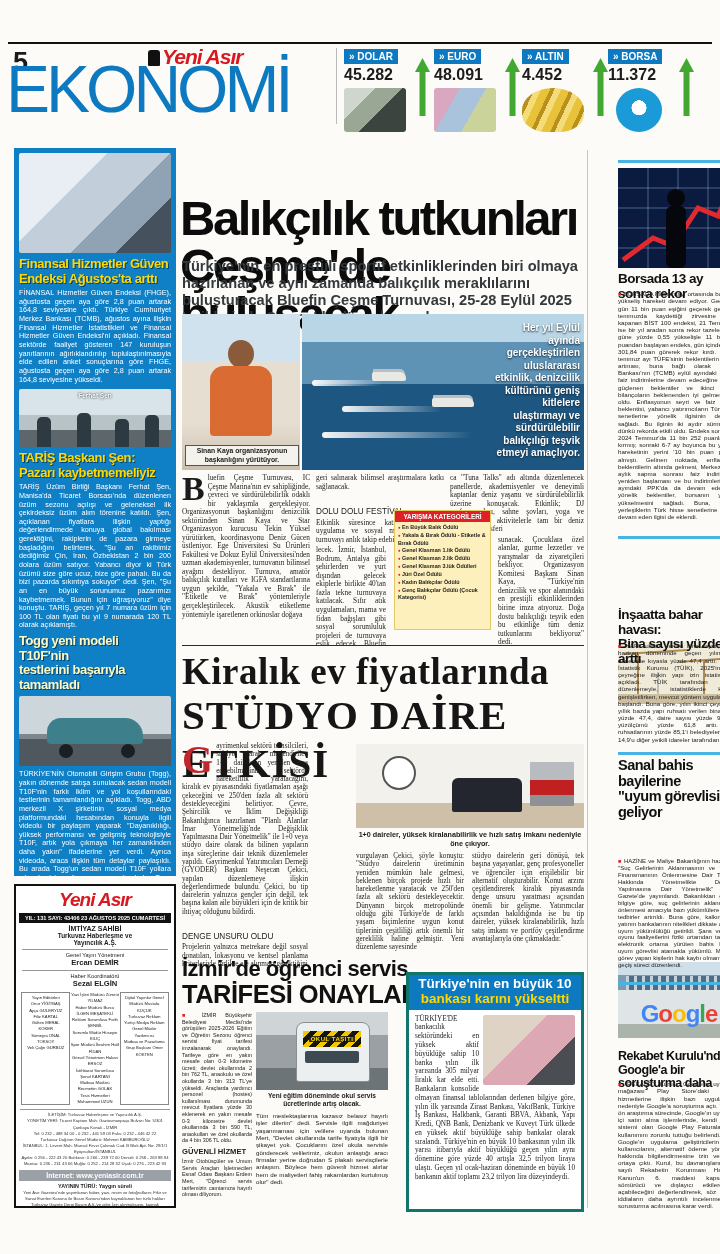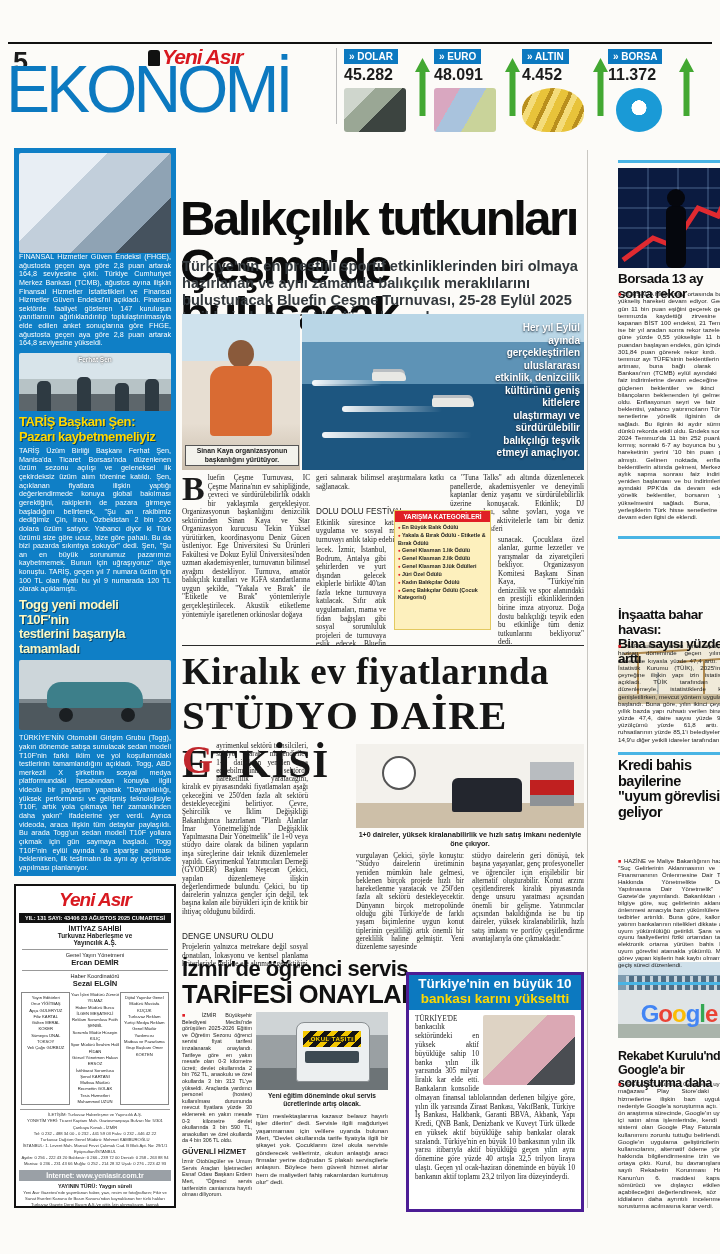--- a/index.html
+++ b/index.html
@@ -104,21 +104,21 @@
   .van{position:absolute;left:40px;top:10px;width:72px;height:58px;background:#eceff0;border-radius:8px 8px 3px 3px;border:1px solid #8a8f92;}
   .van-sign{position:absolute;left:6px;top:8px;width:58px;height:16px;background:repeating-linear-gradient(135deg,#f2c600 0 5px,#141414 5px 10px);
             display:flex;align-items:center;justify-content:center;}
   .van-sign span{background:rgba(20,20,20,.85);color:#ffd800;font-size:6px;font-weight:700;padding:0 2px;letter-spacing:0.5px;}
   .van-win{position:absolute;left:8px;top:28px;width:54px;height:12px;background:#3d4a52;border-radius:2px;}
   .sv-cap{left:256px;top:1092px;width:132px;font-size:6.6px;font-weight:700;text-align:center;line-height:1.25;}
   .sv-colB{left:256px;top:1112px;width:132px;height:142px;font-size:6.2px;line-height:1.18;}
   .sv-subh{font-size:7.6px;font-weight:700;margin:3px 0 2px;}
 
   
-  .bankbox{left:406px;top:972px;width:178px;height:240px;border:3px solid #4c1d95;background:#fff;box-sizing:border-box;}
+  .bankbox{left:406px;top:972px;width:178px;height:240px;border:3px solid #0f766e;background:#fff;box-sizing:border-box;}
   .bank-head{background:#0c79c0;text-align:center;padding:2px 0 3px;line-height:1.1;}
   .bank-head .l1{color:#fff;font-size:13.5px;font-weight:700;display:block;}
   .bank-head .l2{color:#ffd800;font-size:13.5px;font-weight:700;display:block;}
   .bank-body{padding:5px 6px;font-size:7.2px;line-height:1.22;}
   .ph-money{float:right;width:92px;height:70px;margin:0 0 3px 4px;background:linear-gradient(135deg,#ded3c4 0 40%,#dba8b4 40% 70%,#4a4d52 70% 100%);border-radius:2px;}
 
   
   .r{left:618px;width:122px;}
   .r-div{height:3px;background:#49b4e4;}
   .ph-chart{height:100px;background:#0b1b40;position:relative;overflow:hidden;}
@@ -175,20 +175,21 @@
         <polygon points="7.5,0 15,14 10.5,14 10.5,58 4.5,58 4.5,14 0,14" fill="#43a832"></polygon>
       </svg>
     <div class="tk-icon icon-borsa"></div>
   </div>
 
 
   <div class="abs vrule"></div>
 
   <div class="abs bluebox">
     <div class="ph ph-calc"></div>
+    <div class="bb-head">Finansal Hizmetler Güven Endeksi Ağustos'ta arttı</div>
     <div class="bb-body">FİNANSAL Hizmetler Güven Endeksi (FHGE), ağustosta geçen aya göre 2,8 puan artarak 164,8 seviyesine çıktı. Türkiye Cumhuriyet Merkez Bankası (TCMB), ağustos ayına ilişkin Finansal Hizmetler İstatistikleri ve Finansal Hizmetler Güven Endeksi'ni açıkladı. Finansal sektörde faaliyet gösteren 147 kuruluşun yanıtlarının ağırlıklandırılıp toplulaştırılmasıyla elde edilen anket sonuçlarına göre FHGE, ağustosta geçen aya göre 2,8 puan artarak 164,8 seviyesine yükseldi.</div>
     <div class="ph ph-event">
       <span class="who">Ferhat Şen</span>
       <span class="fig-man" style="left:18px"></span>
       <span class="fig-man" style="left:58px;height:34px"></span>
       <span class="fig-man" style="left:96px;height:28px"></span>
       <span class="fig-man" style="left:126px;height:32px"></span>
     </div>
     <div class="bb-head">
       <span>TARİŞ Başkanı Şen:</span><br><span>Pazarı kaybetmemeliyiz</span>
@@ -385,21 +386,21 @@
       <rect x="0" y="52" width="122" height="10" fill="#cdbfa0"></rect>
     </svg>
   </div>
   <div class="abs r r-head" style="top:608px">
     <span>İnşaatta bahar havası:</span><br><span>Bina sayısı yüzde 47 arttı</span>
   </div>
   <div class="abs r r-body rlead ov" style="top:642px;height:106px">YAPI ruhsatı verilen bina sayısı, nisan-haziran döneminde geçen yılın aynı dönemine kıyasla yüzde 47,4 arttı. Türkiye İstatistik Kurumu (TÜİK), 2025'in ikinci çeyreğine ilişkin yapı izin istatistiklerini açıkladı. TÜİK tarafından yapılan düzenlemeyle, istatistiklerde kapsam genişletilirken, mevcut yöntem uygulanmaya başlandı. Buna göre, yılın ikinci çeyreğinde yıllık bazda yapı ruhsatı verilen bina sayısı yüzde 47,4, daire sayısı yüzde 90,3 ve yüzölçümü yüzde 61,8 arttı. Yapı ruhsatlarının yüzde 85,1'i belediyeler, yüzde 14,9'u diğer yetkili idareler tarafından verildi.</div>
 
   <div class="abs r r-div" style="top:752px"></div>
   <div class="abs r r-head" style="top:758px;font-size:14.5px">
-    <span>Kredi bahis bayilerine</span><br><span>"uyum görevlisi" geliyor</span>
+    <span>Sanal bahis bayilerine</span><br><span>"uyum görevlisi" geliyor</span>
   </div>
   <div class="abs r ph-build" style="top:800px">
     <div class="win"></div>
   </div>
   <div class="abs r r-body rlead ov" style="top:858px;height:120px;font-size:6px">HAZİNE ve Maliye Bakanlığının hazırladığı "Suç Gelirlerinin Aklanmasının ve Terörün Finansmanının Önlenmesine Dair Tedbirler Hakkında Yönetmelikte Değişiklik Yapılmasına Dair Yönetmelik" Resmi Gazete'de yayımlandı. Bakanlıktan edinilen bilgiye göre, suç gelirlerinin aklanmasının önlenmesi amacıyla bazı yükümlülere yönelik tedbirler artırıldı. Buna göre, kalkınma ve yatırım bankalarının nitelikleri dikkate alınarak uyum yükümlülüğü getirildi. Şans ve bahis oyunu faaliyetlerini fiziki ortamdan tamamen elektronik ortama yürüten bahis bayileri, uyum görevlisi atamakla yükümlü. Mevcutta görev yapan kişilerin hak kaybı olmaması için geçiş süreci düzenlendi.</div>
 
   <div class="abs r r-div" style="top:982px"></div>
   <div class="abs r ph-google" style="top:990px">
     <div class="glogo">
       <span class="c1">G</span><span class="c2">o</span><span class="c3">o</span><span class="c4">g</span><span class="c5">l</span><span class="c6">e</span>

